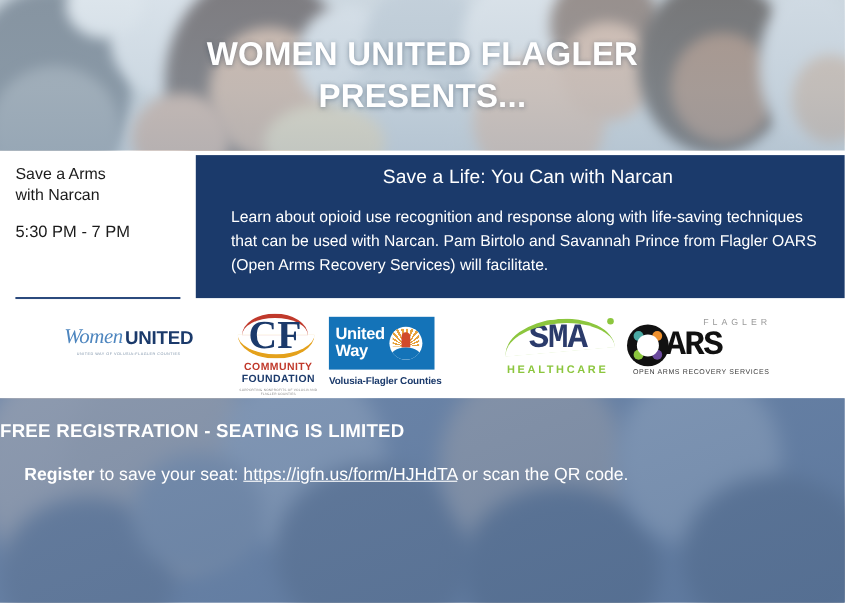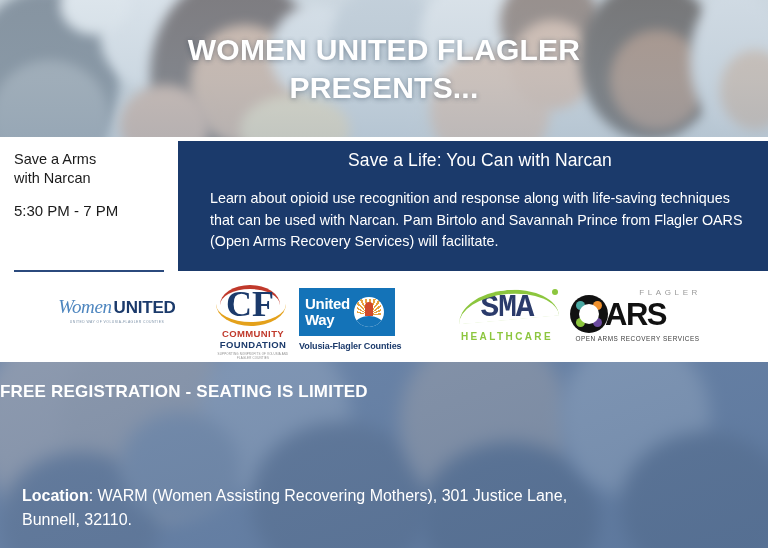--- a/index.html
+++ b/index.html
@@ -100,21 +100,21 @@
   .lg-oars { left:570px; top:16px; width:135px; }
   .oars-top { font-size:8px; color:#9a9a9a; letter-spacing:3.6px; text-align:right; padding-right:4px; }
   .oars-row { display:flex; align-items:center; margin-top:-2px; }
   .oars-o { width:38px; height:38px; border-radius:50%; background:#111; position:relative; flex:none; }
   .oars-o::after { content:""; position:absolute; left:9px; top:9px; width:20px; height:20px; border-radius:50%; background:#fff; }
   .oars-p { position:absolute; width:9px; height:9px; border-radius:50%; }
   .op1 { left:6px; top:6px; background:#4aa9a3; }
   .op2 { right:6px; top:6px; background:#f0912d; }
   .op3 { left:6px; bottom:6px; background:#8cc63e; }
   .op4 { right:6px; bottom:6px; background:#6b4a9e; }
-  .oars-ars { font-family:Liberation Sans, sans-serif; font-size:31px; font-weight:bold; color:#111; letter-spacing:-1.5px; line-height:1; margin-left:-3px; }
+  .oars-ars { font-family:Liberation Mono, monospace; font-size:31px; font-weight:bold; color:#111; letter-spacing:-1.5px; line-height:1; margin-left:-3px; }
   .oars-sub { font-size:6.4px; color:#3b3b3b; letter-spacing:.55px; text-align:center; margin-top:2px; }
 
   
   .reg { position:absolute; left:0; top:362px; width:768px; height:186px; overflow:hidden; background:#6f86a8; }
   .reg-photo { position:absolute; inset:0; }
   .reg-photo .blob { position:absolute; border-radius:50%; filter:blur(9px); }
   .reg-wash { position:absolute; inset:0; background:linear-gradient(160deg, rgba(108,134,170,.72), rgba(88,116,154,.78)); }
   .reg-inner { position:absolute; inset:0; color:#fff; }
   .reg-head { position:absolute; left:0; top:20px; width:600px; text-align:left; font-size:17px; font-weight:bold; letter-spacing:.2px; }
   .reg-p { position:absolute; left:22px; width:556px; font-size:16px; line-height:1.47; }
@@ -248,21 +248,21 @@
       <div class="blob" style="left:420px; top:80px;  width:180px; height:150px; background:#44566f;"></div>
       <div class="blob" style="left:560px; top:-25px; width:150px; height:160px; background:#cbd5e0;"></div>
       <div class="blob" style="left:620px; top:70px;  width:170px; height:150px; background:#4b5d76;"></div>
       <div class="blob" style="left:120px; top:50px;  width:120px; height:110px; background:#8d9cb0;"></div>
     </div>
     <div class="reg-wash"></div>
 
     <div class="reg-inner">
       <div class="reg-head">FREE REGISTRATION - SEATING IS LIMITED</div>
 
-
-      <div class="reg-p reg-p2">
-        <b>Location</b><span>: WARM (Women Assisting Recovering Mothers), 301 Justice Lane, Bunnell, 32110.</span>
-      </div>
+      <div class="reg-p reg-p1">
+        <b>Register</b><span> to save your seat:  </span><a class="reg-url" href="#">https://igfn.us/form/HJHdTA</a><span> or scan the QR code.</span>
+      </div>
+
     </div>
 
   </div>
 
 </div>
 
 </body></html>

